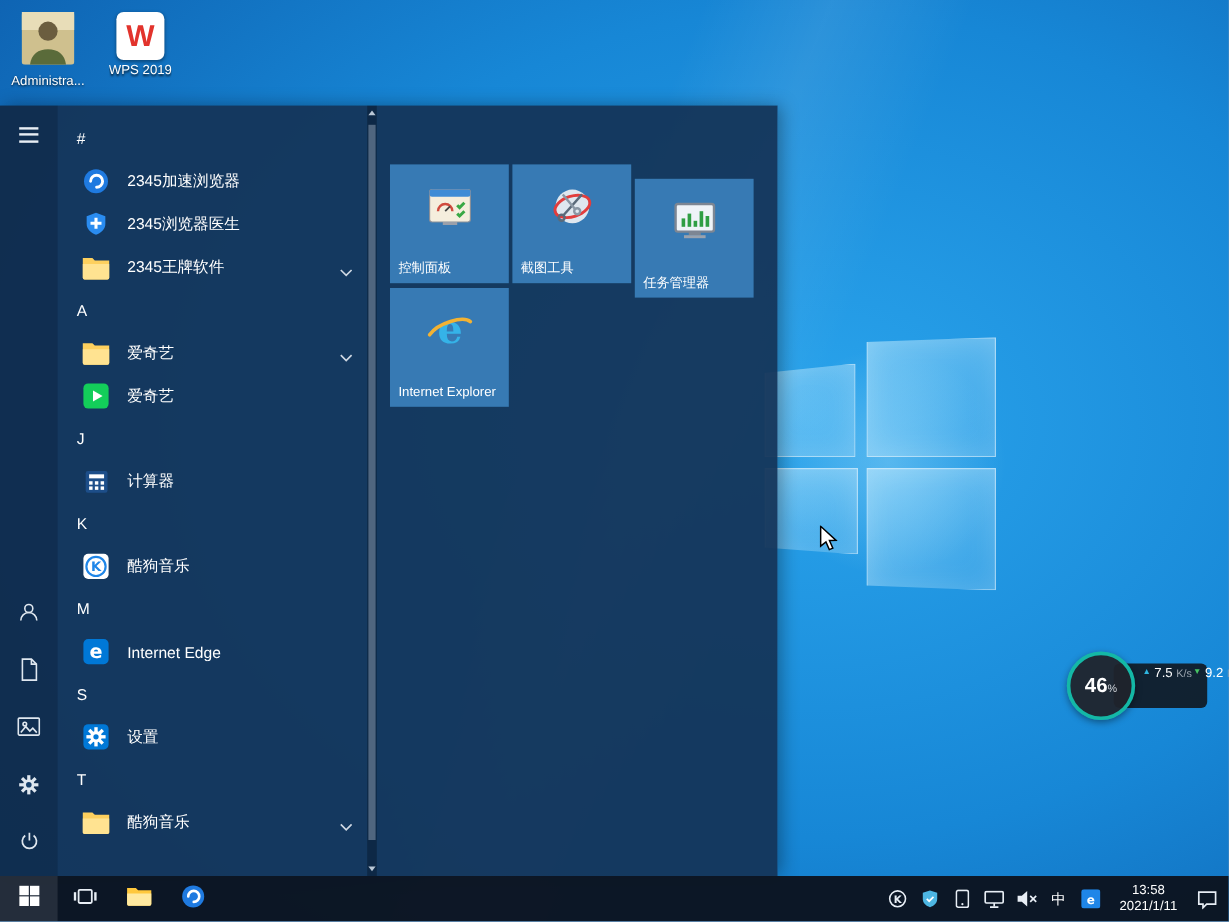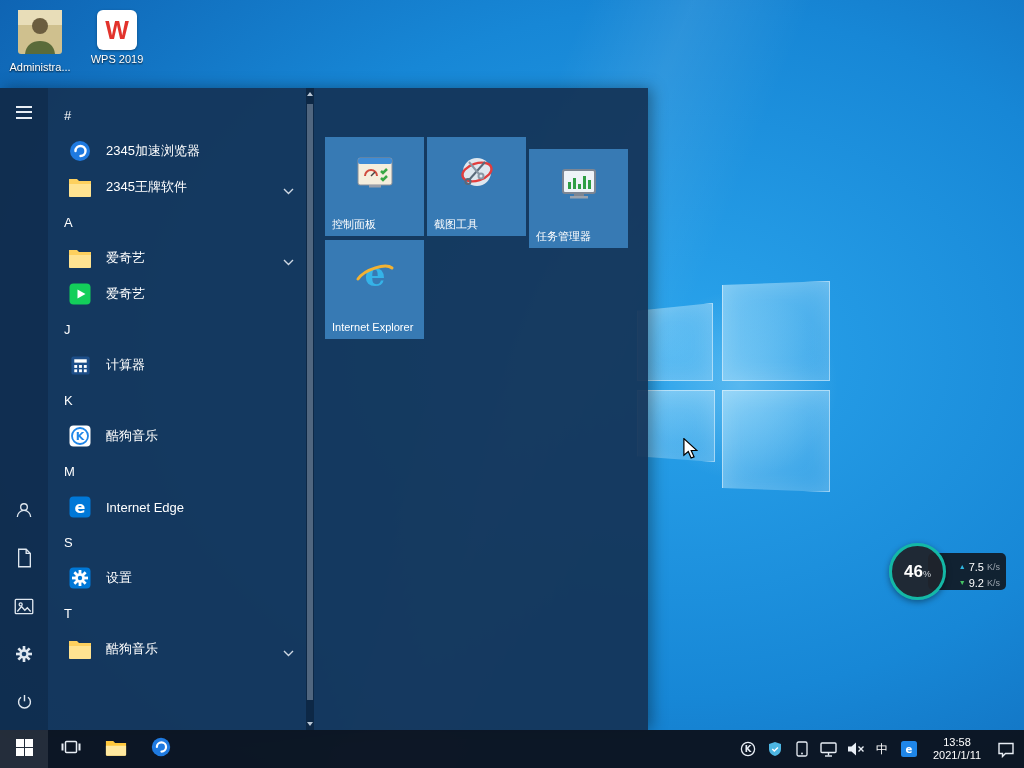--- a/index.html
+++ b/index.html
@@ -54,21 +54,21 @@
 
   .tiles{position:absolute;left:325px;top:49px;width:312px;height:300px}
   .tile{position:absolute;width:99px;height:99px;background:rgba(61,134,195,0.85);cursor:pointer}
   .tile .t-icon{position:absolute;left:0;right:0;top:14px;display:flex;justify-content:center}
   .tile .t-label{position:absolute;left:7px;right:5px;bottom:5px;color:#fff;font-size:11px;line-height:13px}
   .tile-0{left:0;top:0}.tile-1{left:102px;top:0}.tile-2{left:204px;top:12px}.tile-3{left:0;top:103px}
 
   
   .net-widget{position:absolute;left:889px;top:543px;width:118px;height:57px;z-index:4;cursor:pointer}
   .nw-pill{position:absolute;left:39px;top:10px;width:78px;height:37px;background:rgba(16,19,26,0.88);border-radius:5px;
-    display:flex;flex-direction:column;justify-content:flex-end;padding-left:24px;padding-right:6px;gap:1px}
+    display:flex;justify-content:flex-start;padding-left:24px;padding-right:6px;gap:1px}
   .nw-row{display:flex;align-items:center;justify-content:flex-end;gap:3px;height:15px}
   .nw-arrow{font-size:7px;line-height:7px}
   .nw-arrow.up{color:#2fb6e0}.nw-arrow.down{color:#46c464}
   .nw-val{color:#fff;font-size:11px}
   .nw-unit{color:#9aa3ad;font-size:9px}
   .nw-circle{position:absolute;left:0;top:0;width:57px;height:57px;border-radius:50%;background:rgba(32,36,44,0.95);
     border:3px solid #14b8a6;display:flex;align-items:baseline;justify-content:center;box-shadow:0 2px 6px rgba(0,0,0,0.4)}
   .nw-pct{color:#fff;font-size:17px;font-weight:bold;line-height:51px}
   .nw-pctsign{color:#cfd4da;font-size:9px}
 
@@ -182,20 +182,29 @@
       <div class="al-item">
         <span class="al-icon">
           <svg width="24" height="24" viewBox="0 0 24 24">
               <circle cx="12" cy="12" r="10" fill="#1f7ae0"></circle>
               <path d="M7.5 12a5 5 0 1 1 5 5" fill="none" stroke="#fff" stroke-width="2.4" stroke-linecap="round"></path>
             </svg>
         </span>
         <span class="al-label">2345加速浏览器</span>
       </div>
 
+      <div class="al-item">
+        <span class="al-icon">
+          <svg width="22" height="22" viewBox="0 0 24 24">
+              <path d="M12 1.5l8.5 3v7c0 4.8-3.6 8.2-8.5 10-4.9-1.8-8.5-5.2-8.5-10v-7z" fill="#2a8cf0"></path>
+              <path d="M10.6 6h2.8v3.6H17v2.8h-3.6V16h-2.8v-3.6H7V9.6h3.6z" fill="#fff"></path>
+            </svg>
+        </span>
+        <span class="al-label">2345浏览器医生</span>
+      </div>
 
       <div class="al-item">
         <span class="al-icon">
           <svg width="24" height="22" viewBox="0 0 24 22">
               <path d="M1 3h8l2 2h12v14.5A1.5 1.5 0 0 1 21.5 21h-19A1.5 1.5 0 0 1 1 19.5z" fill="#fdd05e"></path>
               <path d="M1 8h22v11.5A1.5 1.5 0 0 1 21.5 21h-19A1.5 1.5 0 0 1 1 19.5z" fill="#ffe391"></path>
             </svg>
         </span>
         <span class="al-label">2345王牌软件</span>
         <span class="al-chevron"><svg width="11" height="7" viewBox="0 0 11 7" fill="none" stroke="#cfd8e3" stroke-width="1.4">

